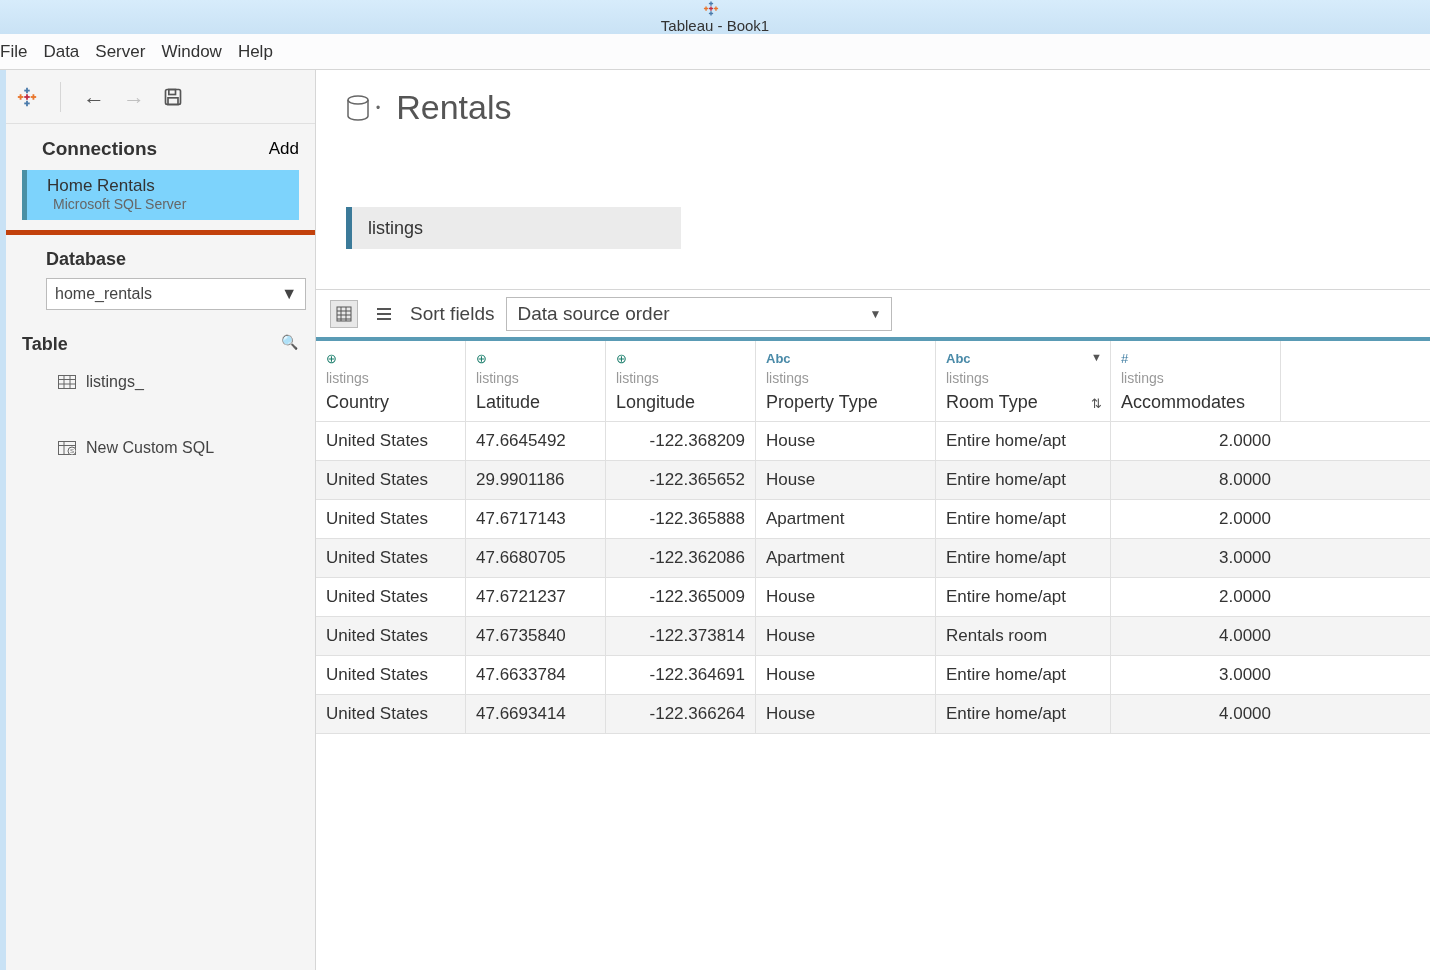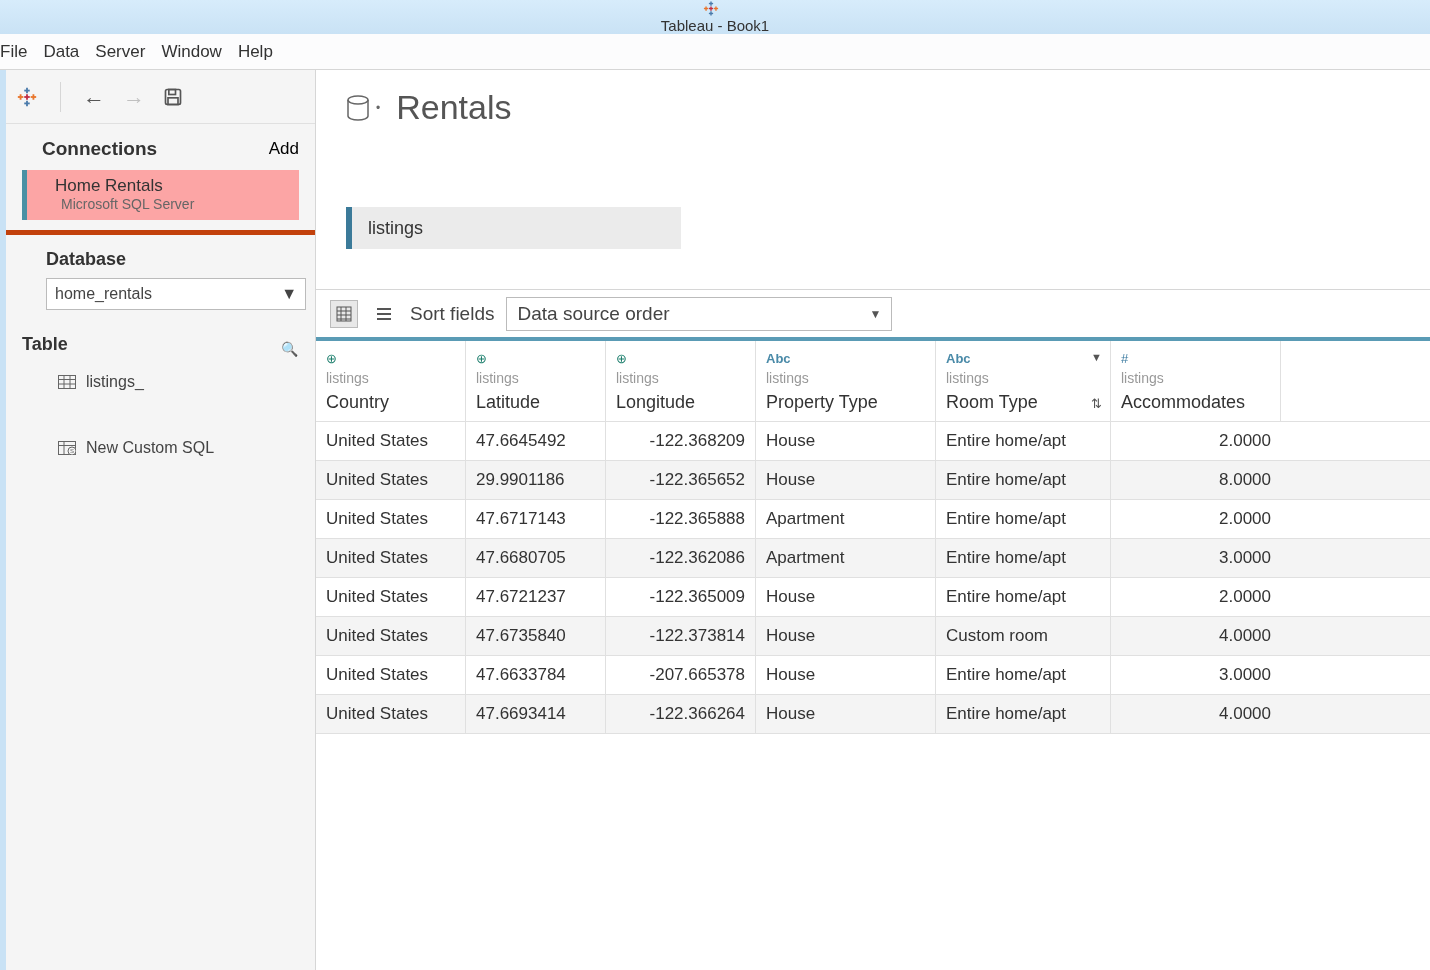--- a/index.html
+++ b/index.html
@@ -61,35 +61,35 @@
     padding: 14px 16px 10px 16px;
   }
   .conn-header {
     display:flex; justify-content:space-between; align-items:center;
     margin-bottom: 10px;
     margin-left: 20px;
   }
   .conn-header .lbl { font-size: 19px; font-weight: 700; color:#333;}
   .conn-header .add { font-size: 17px; color:#000000; cursor:pointer;}
   .conn-item {
-    background:#fca5a5;
+    background:#7dd3fc;
     border-left: 5px solid #4a90a4;
-    padding: 6px 10px 8px 28px;
+    padding: 6px 10px 8px 20px;
   }
   .conn-item .name { font-size: 17px; color:#333; }
   .conn-item .sub { font-size: 14px; color:#666; margin-left:6px;}
   .db-label, .tbl-label { font-size: 18px; font-weight:700; color:#333; margin-bottom: 8px;}
   .db-select {
     width: 260px; height: 32px;
     border:1px solid #bbb; background:#fff;
     display:flex; align-items:center; justify-content:space-between;
     padding: 0 8px; font-size:16px; color:#444;
     cursor:pointer;
   }
-  .tbl-header { display:flex; justify-content:space-between; align-items:center; margin-bottom:6px;}
+  .tbl-header { display:flex; justify-content:space-between; align-items:flex-start; margin-bottom:6px;}
   .srch-icon { font-size:14px; color:#666; cursor:pointer;}
   .tbl-item, .sql-item {
     display:flex; align-items:center; gap:10px;
     font-size:16px; color:#444; padding:4px 0;
     cursor:pointer;
     margin-left:36px;
   }
   .tbl-icon, .sql-icon { width:18px; height:14px; }
   .sql-sect { padding-top: 40px;}
   
@@ -384,27 +384,27 @@
             <div class="gcell num-cell">-122.365009</div>
             <div class="gcell">House</div>
             <div class="gcell">Entire home/apt</div>
             <div class="gcell num-cell">2.0000</div>
           </div>
           <div class="grow">
             <div class="gcell">United States</div>
             <div class="gcell">47.6735840</div>
             <div class="gcell num-cell">-122.373814</div>
             <div class="gcell">House</div>
-            <div class="gcell">Custom room</div>
+            <div class="gcell">Rentals room</div>
             <div class="gcell num-cell">4.0000</div>
           </div>
           <div class="grow">
             <div class="gcell">United States</div>
             <div class="gcell">47.6633784</div>
-            <div class="gcell num-cell">-207.665378</div>
+            <div class="gcell num-cell">-122.364691</div>
             <div class="gcell">House</div>
             <div class="gcell">Entire home/apt</div>
             <div class="gcell num-cell">3.0000</div>
           </div>
           <div class="grow">
             <div class="gcell">United States</div>
             <div class="gcell">47.6693414</div>
             <div class="gcell num-cell">-122.366264</div>
             <div class="gcell">House</div>
             <div class="gcell">Entire home/apt</div>

